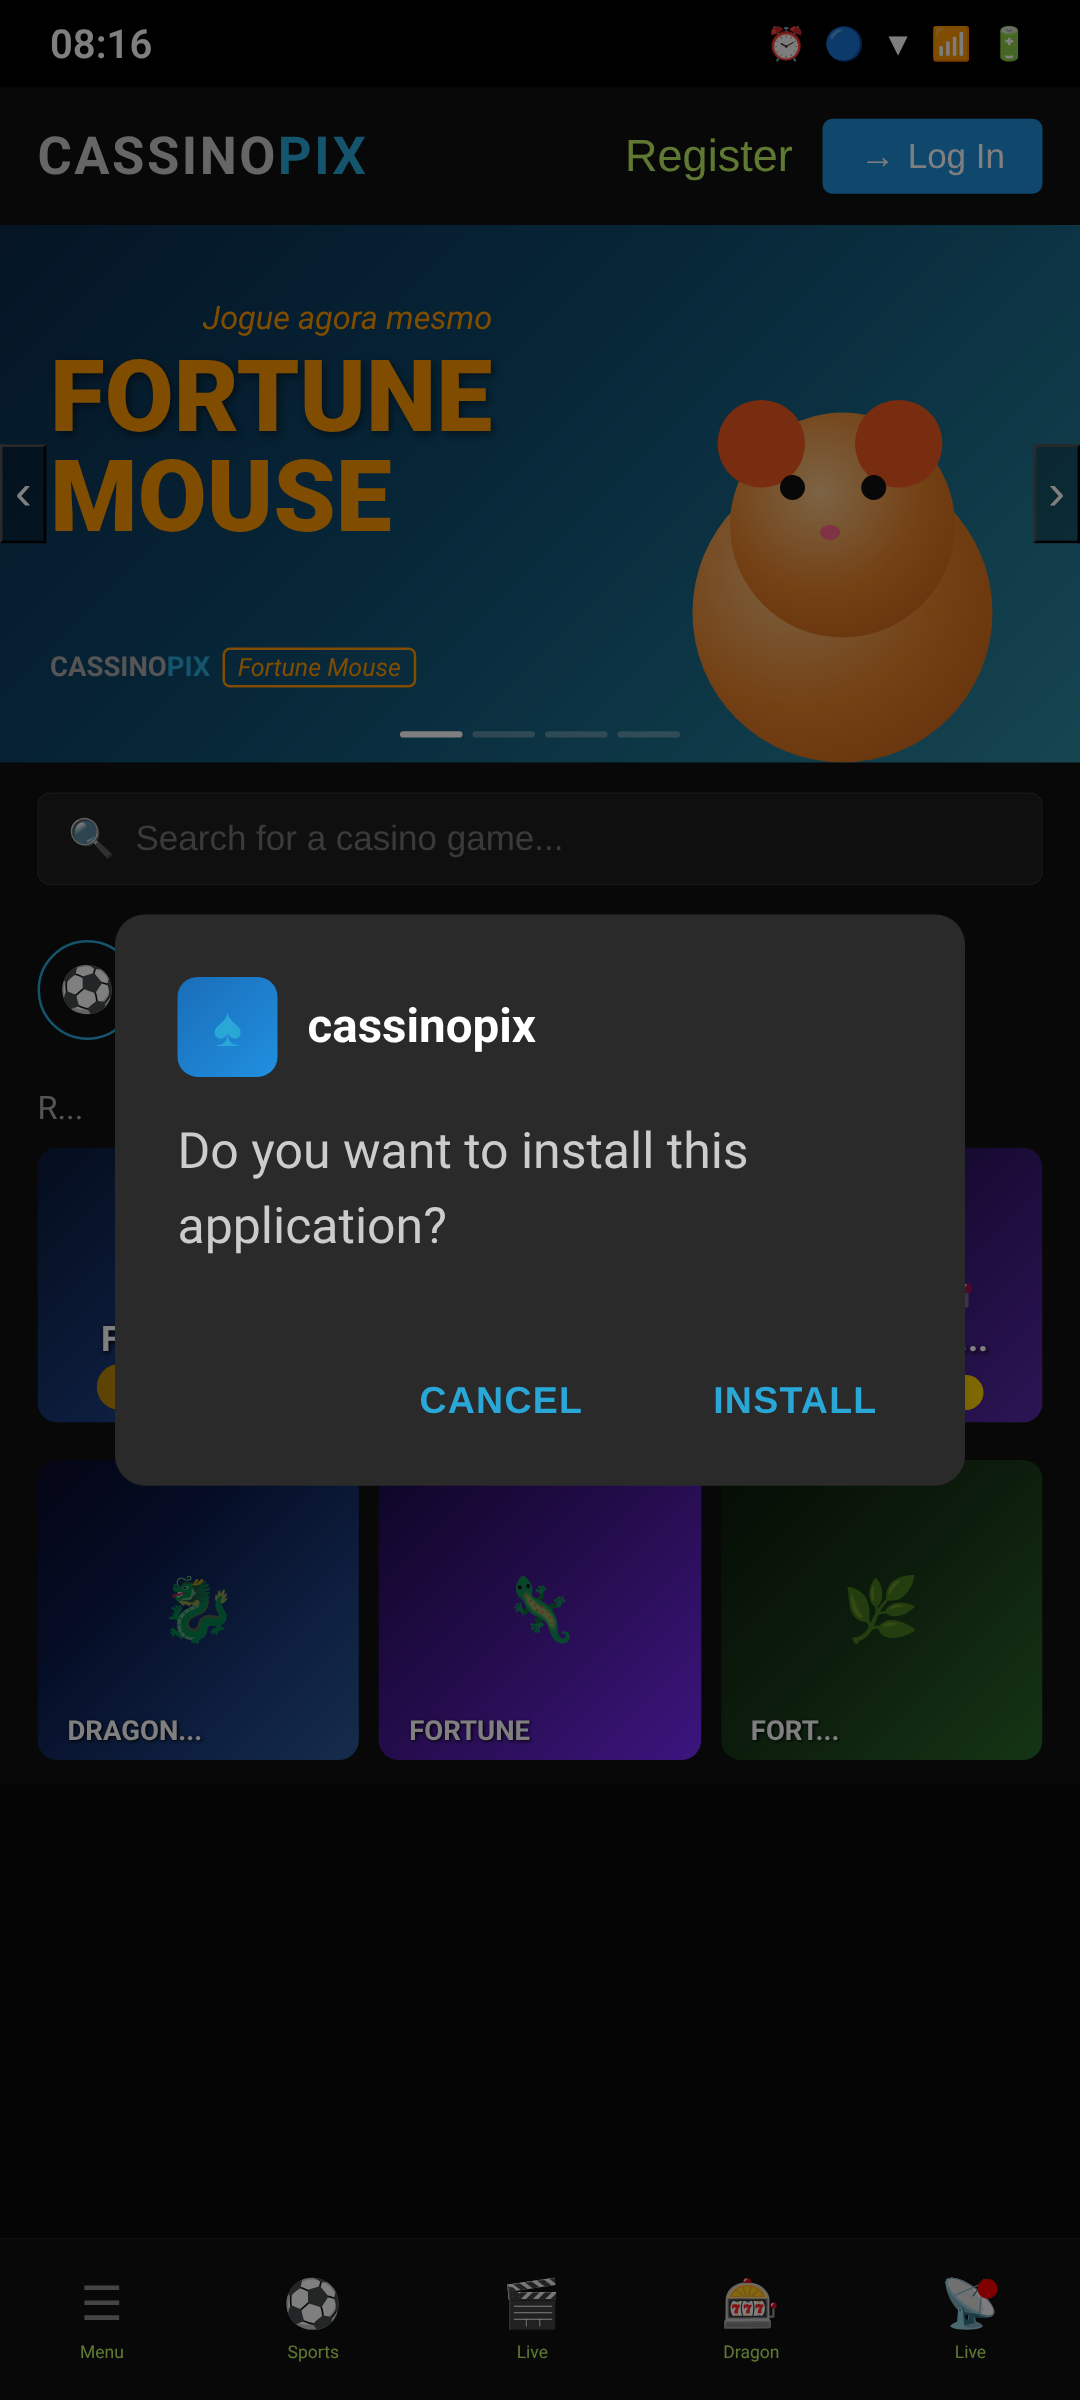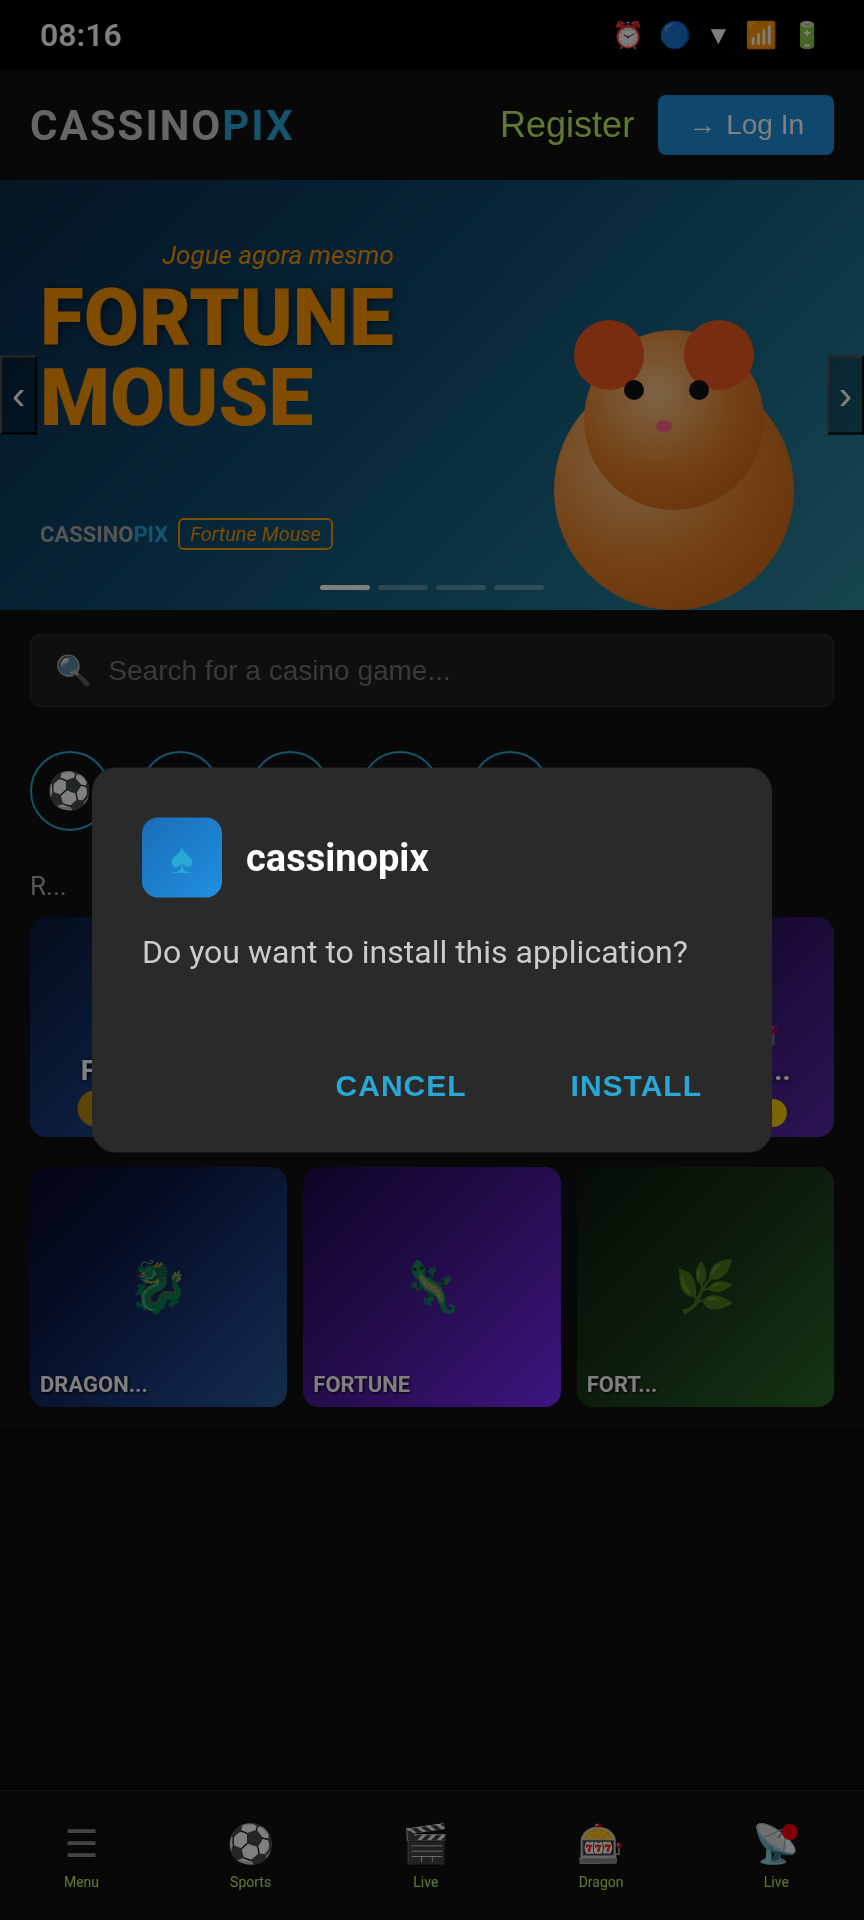--- a/index.html
+++ b/index.html
@@ -361,21 +361,21 @@
     }
     .pg-card-fort3 {
       background: linear-gradient(135deg, #0a1a0a, #1a3a1a, #2a6a2a);
     }
     .pg-card-label {
       color: #fff;
       font-size: 22px;
       font-weight: 700;
       position: absolute;
       bottom: 10px;
-      left: 10px;
+      left: 24px;
       text-shadow: 1px 1px 3px #000;
       text-align: right;
     }
     .pg-card-wrap {
       position: relative;
       flex: 1;
       min-width: 0;
     }
 
     
@@ -458,21 +458,21 @@
       font-size: 44px;
       color: #29a8d8;
     }
     .dialog-app-name {
       color: #fff;
       font-size: 38px;
       font-weight: 700;
     }
     .dialog-message {
       color: #ccc;
-      font-size: 32px;
+      font-size: 40px;
       line-height: 1.5;
       margin-bottom: 83px;
     }
     .dialog-actions {
       display: flex;
       justify-content: flex-end;
       gap: 64px;
     }
     .dialog-cancel {
       background: none;

